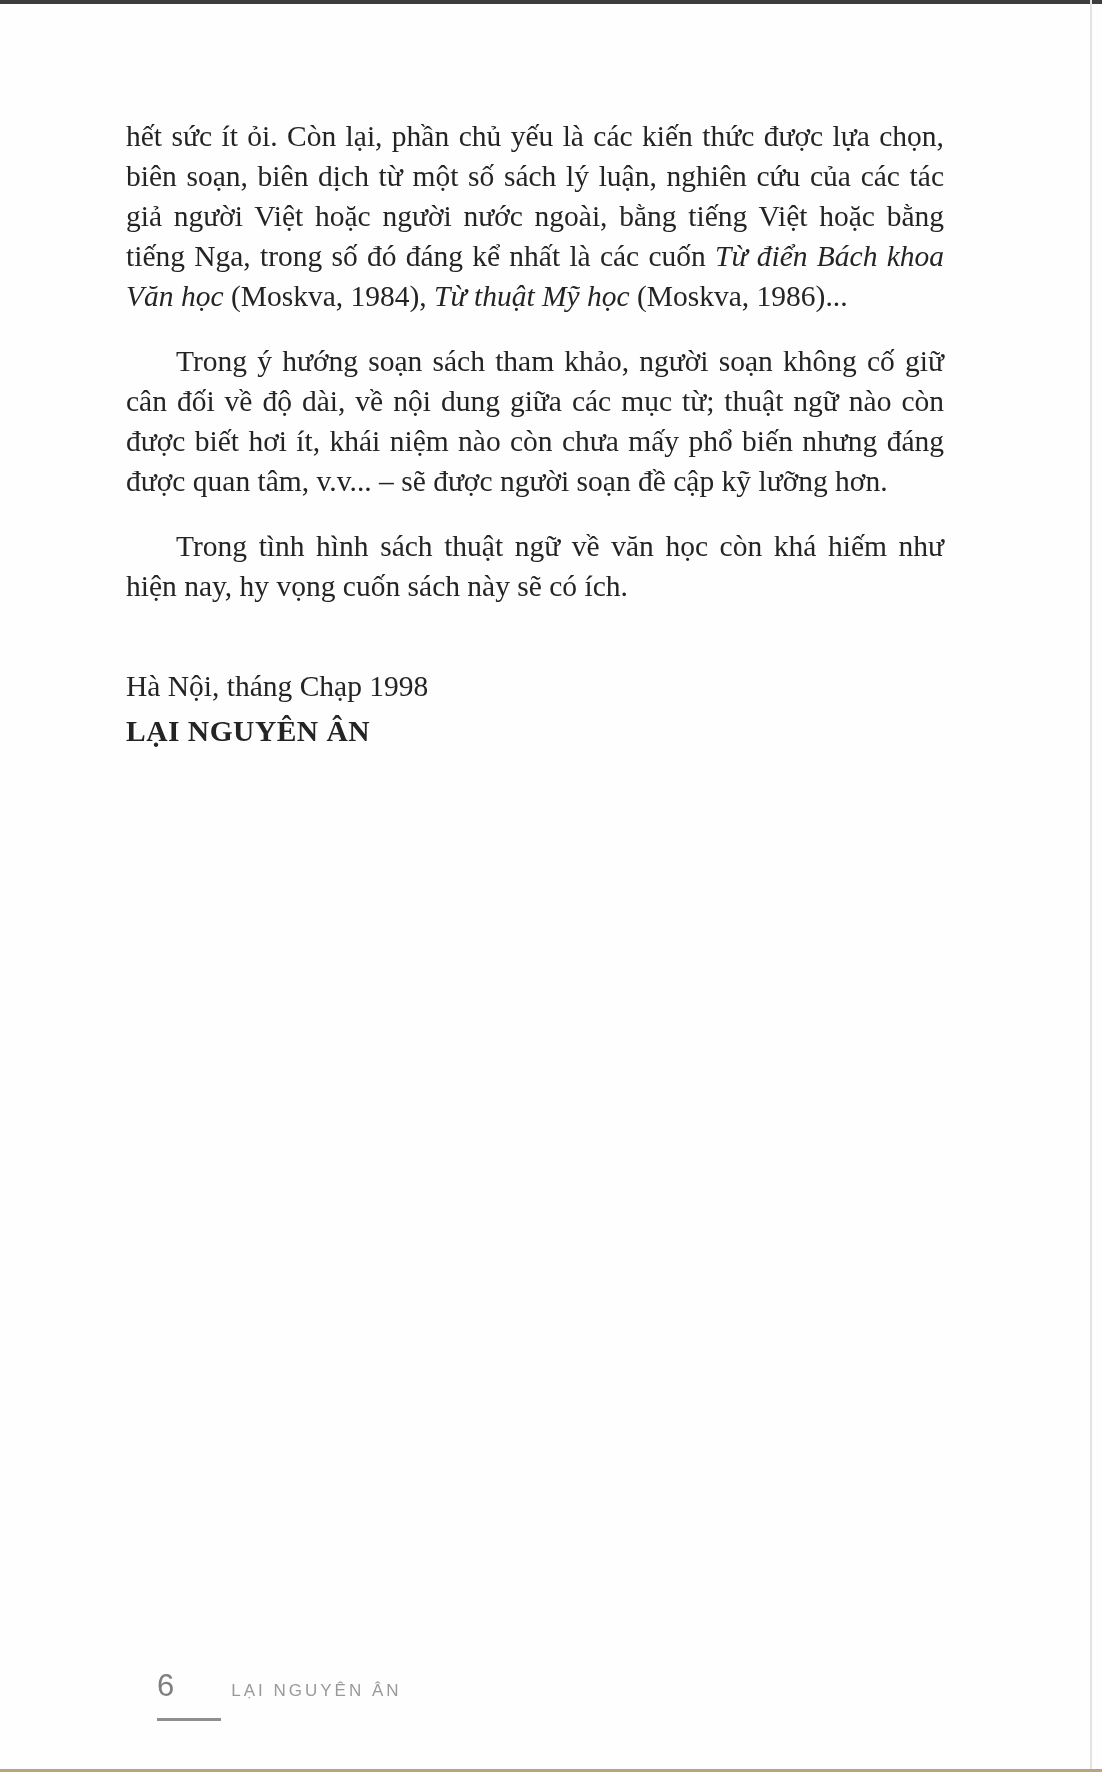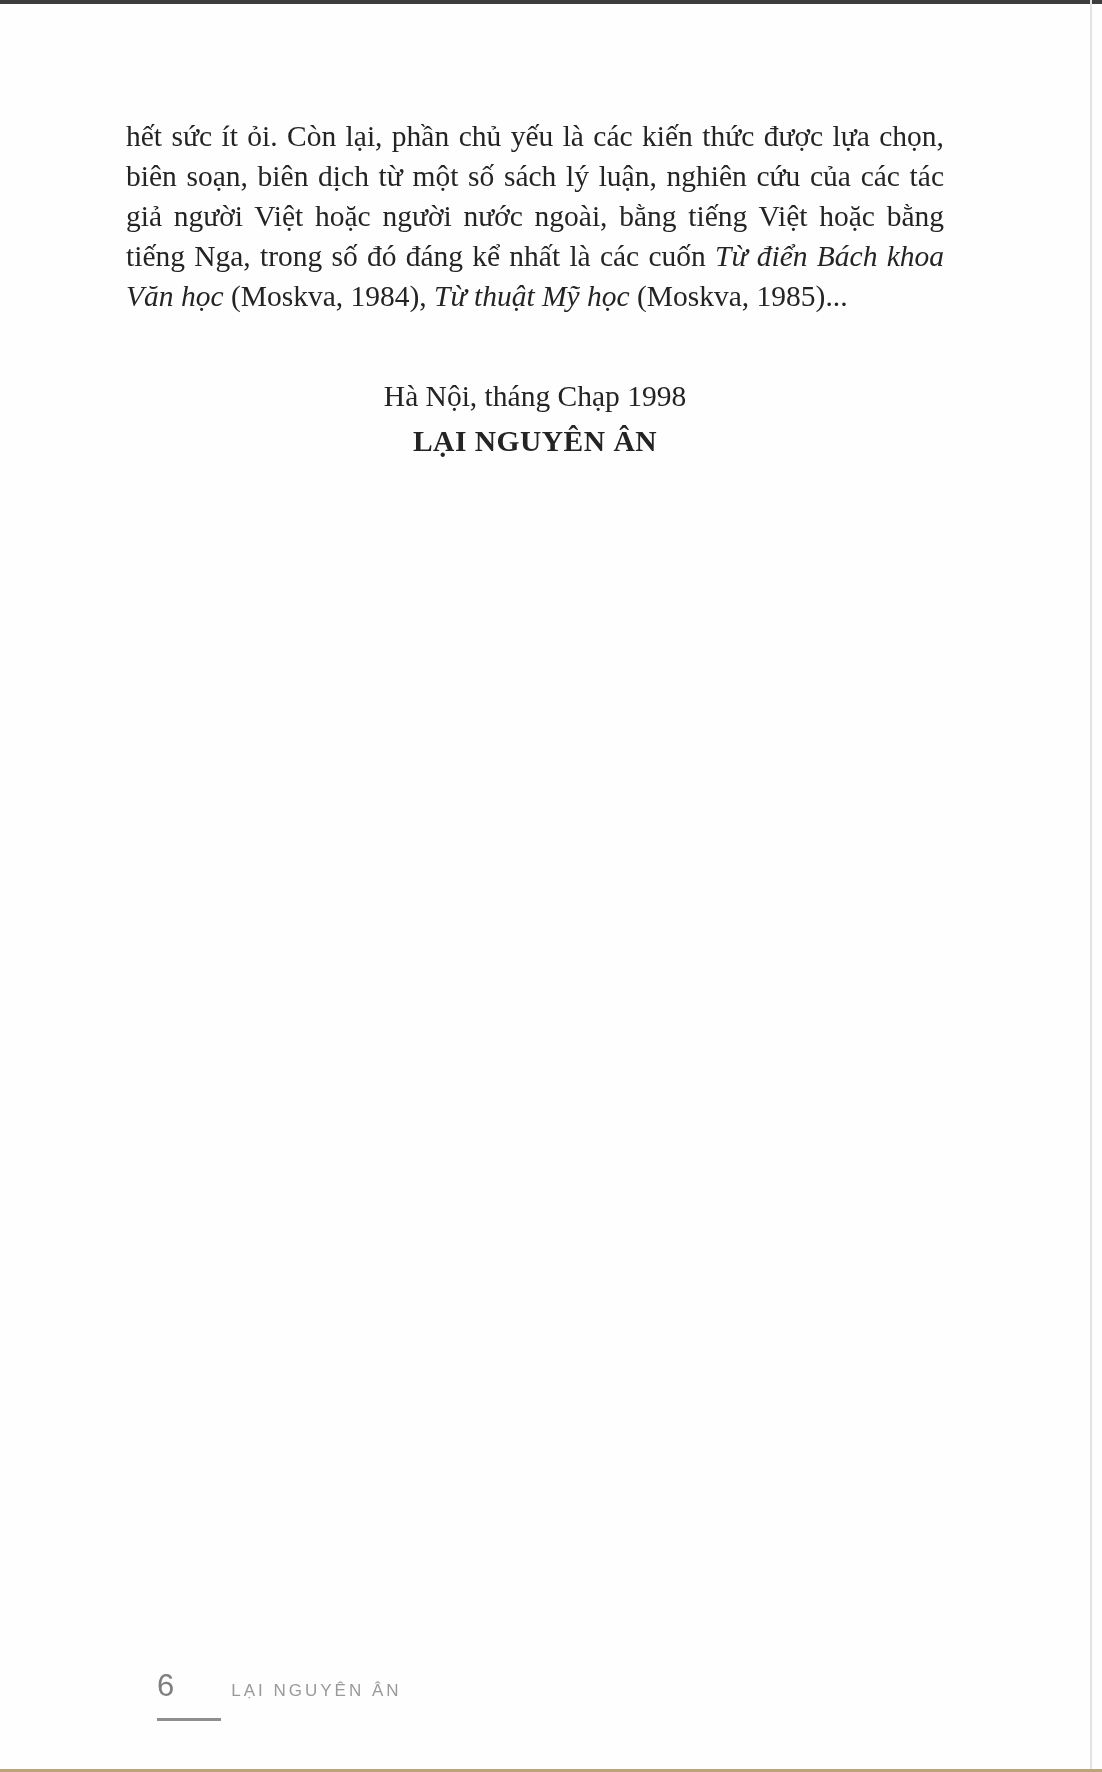--- a/index.html
+++ b/index.html
@@ -53,21 +53,21 @@
     margin-top: 25px;
   }
   .para.indent {
     text-indent: 50px;
   }
   .para i {
     font-style: italic;
   }
   .signature {
     margin-top: 58px;
-    text-align: center;
+    text-align: left;
     line-height: 45px;
   }
   .sig-date {
     font-size: 29.5px;
     color: #242424;
   }
   .sig-author {
     font-size: 29.5px;
     font-weight: 600;
     letter-spacing: 0.5px;
@@ -106,23 +106,25 @@
 </style>
 </head>
 <body>
 
 <div class="page">
 
   <div class="edge-top"></div>
 
   <div class="content">
 
-    <p class="para"><span>hết sức ít ỏi. Còn lại, phần chủ yếu là các kiến thức được lựa chọn, biên soạn, biên dịch từ một số sách lý luận, nghiên cứu của các tác giả người Việt hoặc người nước ngoài, bằng tiếng Việt hoặc bằng tiếng Nga, trong số đó đáng kể nhất là các cuốn </span><i>Từ điển Bách khoa Văn học</i><span> (Moskva, 1984), </span><i>Từ thuật Mỹ học</i><span> (Moskva, 1985)...</span></p>
+    <p class="para"><span>hết sức ít ỏi. Còn lại, phần chủ yếu là các kiến thức được lựa chọn, biên soạn, biên dịch từ một số sách lý luận, nghiên cứu của các tác giả người Việt hoặc người nước ngoài, bằng tiếng Việt hoặc bằng tiếng Nga, trong số đó đáng kể nhất là các cuốn </span><i>Từ điển Bách khoa Văn học</i><span> (Moskva, 1984), </span><i>Từ thuật Mỹ học</i><span> (Moskva, 1986)...</span></p>
 
+    <p class="para indent">Trong ý hướng soạn sách tham khảo, người soạn không cố giữ cân đối về độ dài, về nội dung giữa các mục từ; thuật ngữ nào còn được biết hơi ít, khái niệm nào còn chưa mấy phổ biến nhưng đáng được quan tâm, v.v... – sẽ được người soạn đề cập kỹ lưỡng hơn.</p>
 
+    <p class="para indent">Trong tình hình sách thuật ngữ về văn học còn khá hiếm như hiện nay, hy vọng cuốn sách này sẽ có ích.</p>
 
     <div class="signature">
       <div class="sig-date">Hà Nội, tháng Chạp 1998</div>
       <div class="sig-author">LẠI NGUYÊN ÂN</div>
     </div>
 
   </div>
 
   <div class="footer">
     <div class="folio-row">

